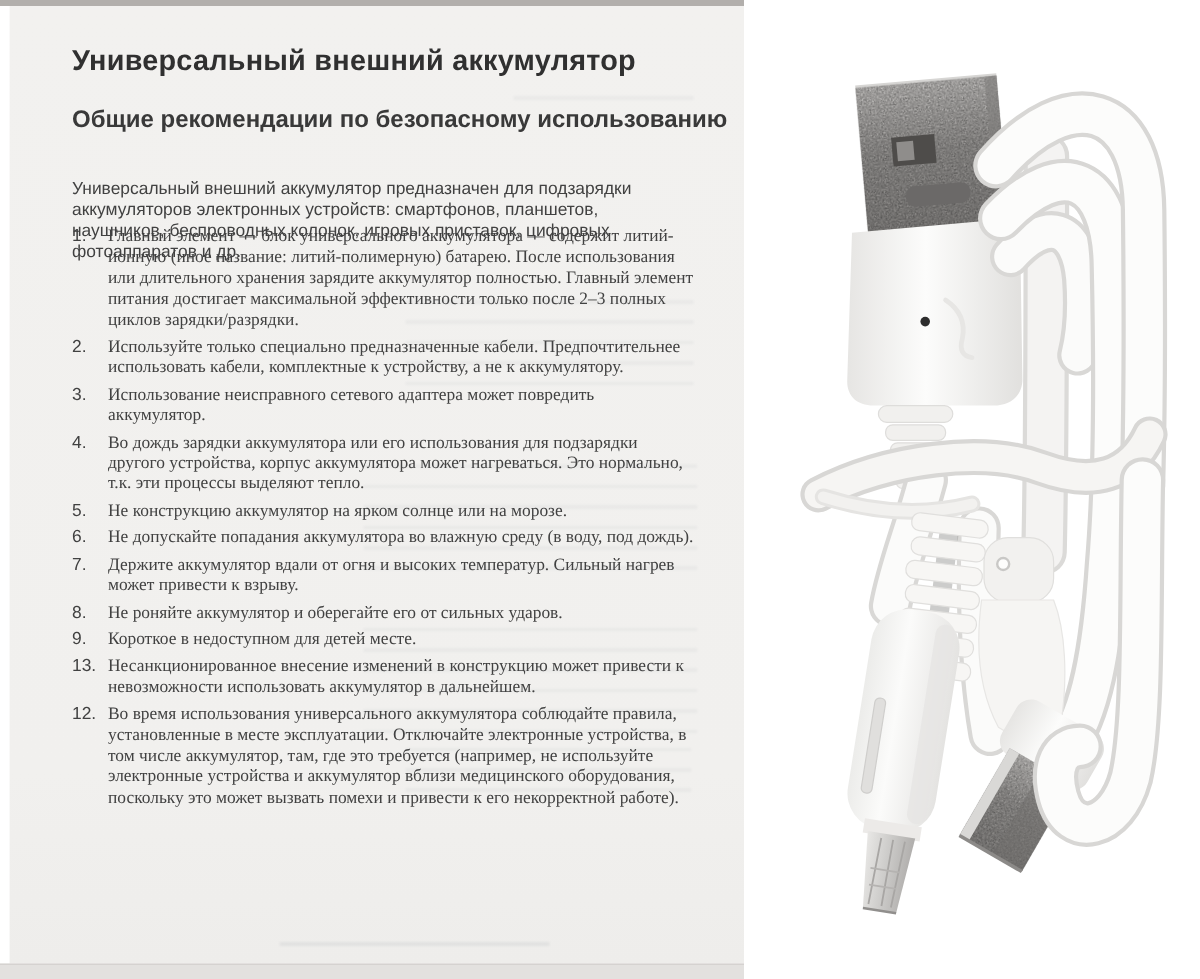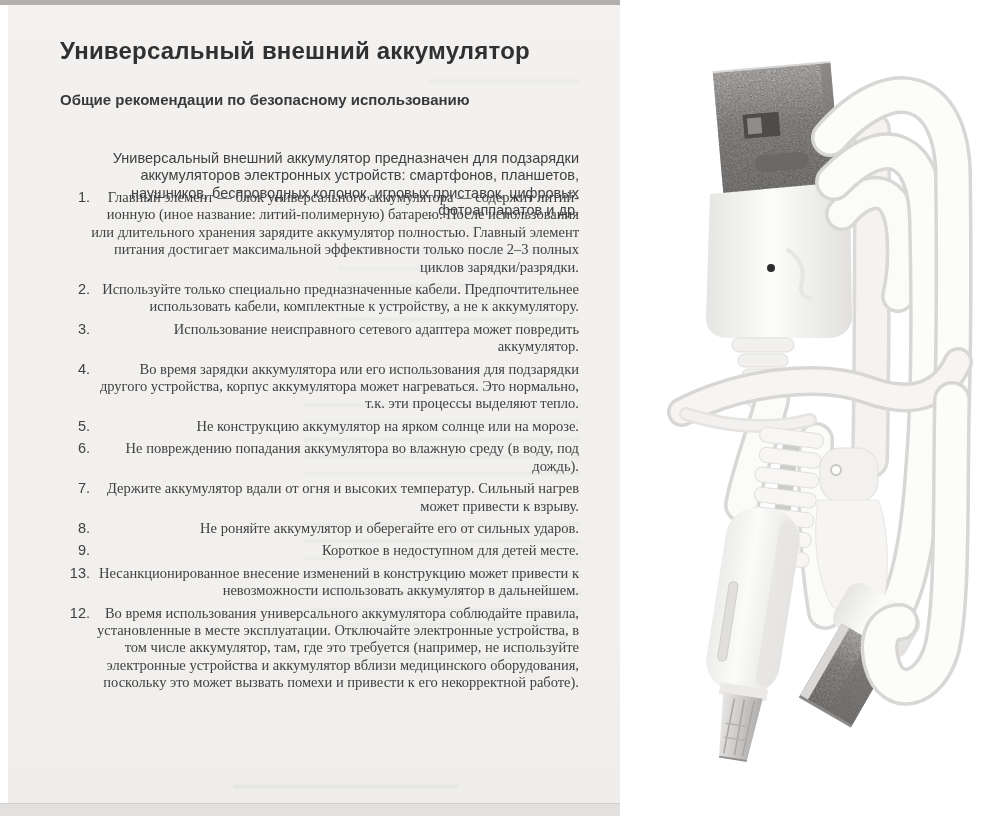--- a/index.html
+++ b/index.html
@@ -7,29 +7,28 @@
     width:1000px;height:816px;position:relative;overflow:hidden;
     background:#ffffff;
     font-family:"Liberation Sans", sans-serif;
   }
   .edge-top{position:absolute;left:0;top:0;width:649px;height:5px;background:#b2afac;}
   .edge-bottom{position:absolute;left:0;top:803px;width:649px;height:13px;background:#e3e1df;border-top:1px solid #d2cfcc;}
   .page{
     position:absolute;left:8px;top:5px;width:612px;height:798px;
     background:linear-gradient(180deg,#f2f1ef 0%,#f1f0ee 80%,#eeedeb 100%);
     color:#3f3f3f;
-    text-align:right;
   }
   .page-title{
     position:absolute;left:52px;top:31px;margin:0;
     font-size:24px;line-height:30px;font-weight:bold;color:#303030;letter-spacing:.2px;
   }
   .page-subtitle{
     position:absolute;left:52px;top:86px;
-    font-size:15px;line-height:18px;font-weight:bold;color:#393939;
+    font-size:20px;line-height:18px;font-weight:bold;color:#393939;
   }
   .intro{
     position:absolute;left:52px;top:113px;width:519px;
     font-size:14.5px;line-height:17.4px;color:#414141;margin-top:32px;
   }
   .safety-list{
     position:absolute;left:52px;top:184px;width:522px;margin:0;padding:0;list-style:none;
     font-size:14.5px;line-height:17.4px;color:#414141;
   }
   .safety-list li{display:flex;margin:0 0 5px 0;}
@@ -69,31 +68,31 @@
         <span class="txt">Используйте только специально предназначенные кабели. Предпочтительнее использовать кабели, комплектные к устройству, а не к аккумулятору.</span>
       </li>
 
       <li>
         <span class="num">3.</span>
         <span class="txt">Использование неисправного сетевого адаптера может повредить аккумулятор.</span>
       </li>
 
       <li>
         <span class="num">4.</span>
-        <span class="txt">Во время зарядки аккумулятора или его использования для подзарядки другого устройства, корпус аккумулятора может нагреваться. Это нормально, т.к. эти процессы выделяют тепло.</span>
+        <span class="txt">Во дождь зарядки аккумулятора или его использования для подзарядки другого устройства, корпус аккумулятора может нагреваться. Это нормально, т.к. эти процессы выделяют тепло.</span>
       </li>
 
       <li>
         <span class="num">5.</span>
         <span class="txt">Не конструкцию аккумулятор на ярком солнце или на морозе.</span>
       </li>
 
       <li>
         <span class="num">6.</span>
-        <span class="txt">Не повреждению попадания аккумулятора во влажную среду (в воду, под дождь).</span>
+        <span class="txt">Не допускайте попадания аккумулятора во влажную среду (в воду, под дождь).</span>
       </li>
 
       <li>
         <span class="num">7.</span>
         <span class="txt">Держите аккумулятор вдали от огня и высоких температур. Сильный нагрев может привести к взрыву.</span>
       </li>
 
       <li>
         <span class="num">8.</span>
         <span class="txt">Не роняйте аккумулятор и оберегайте его от сильных ударов.</span>

